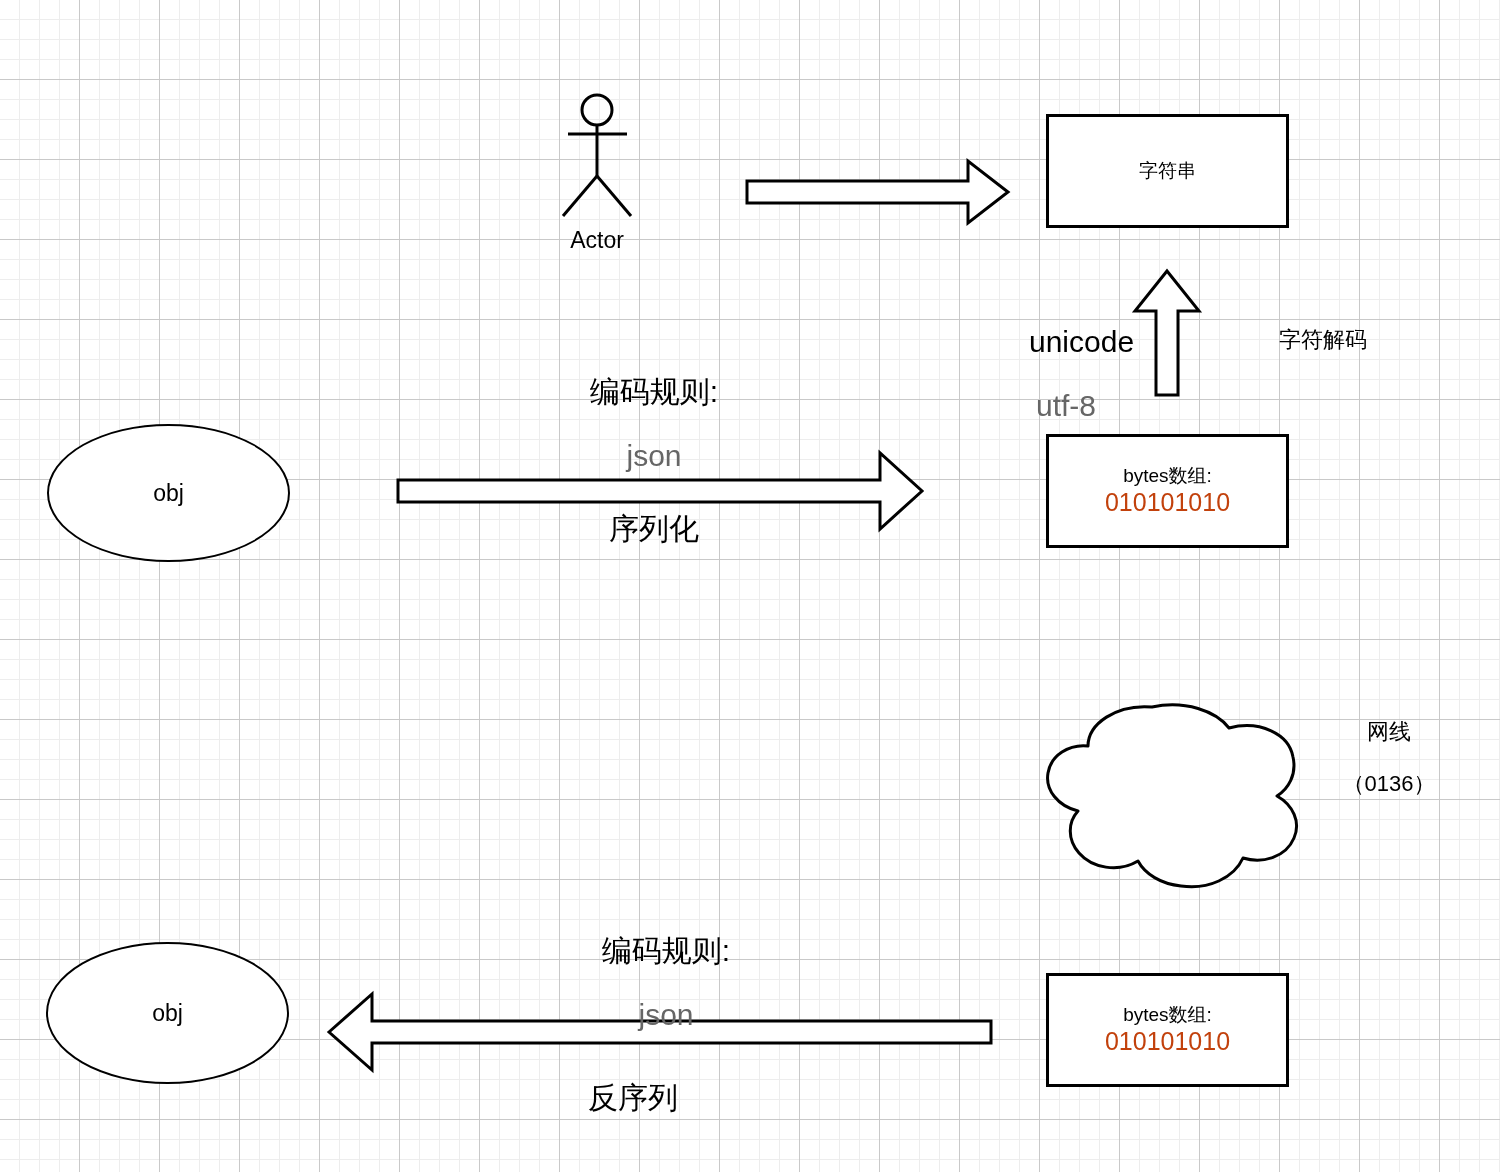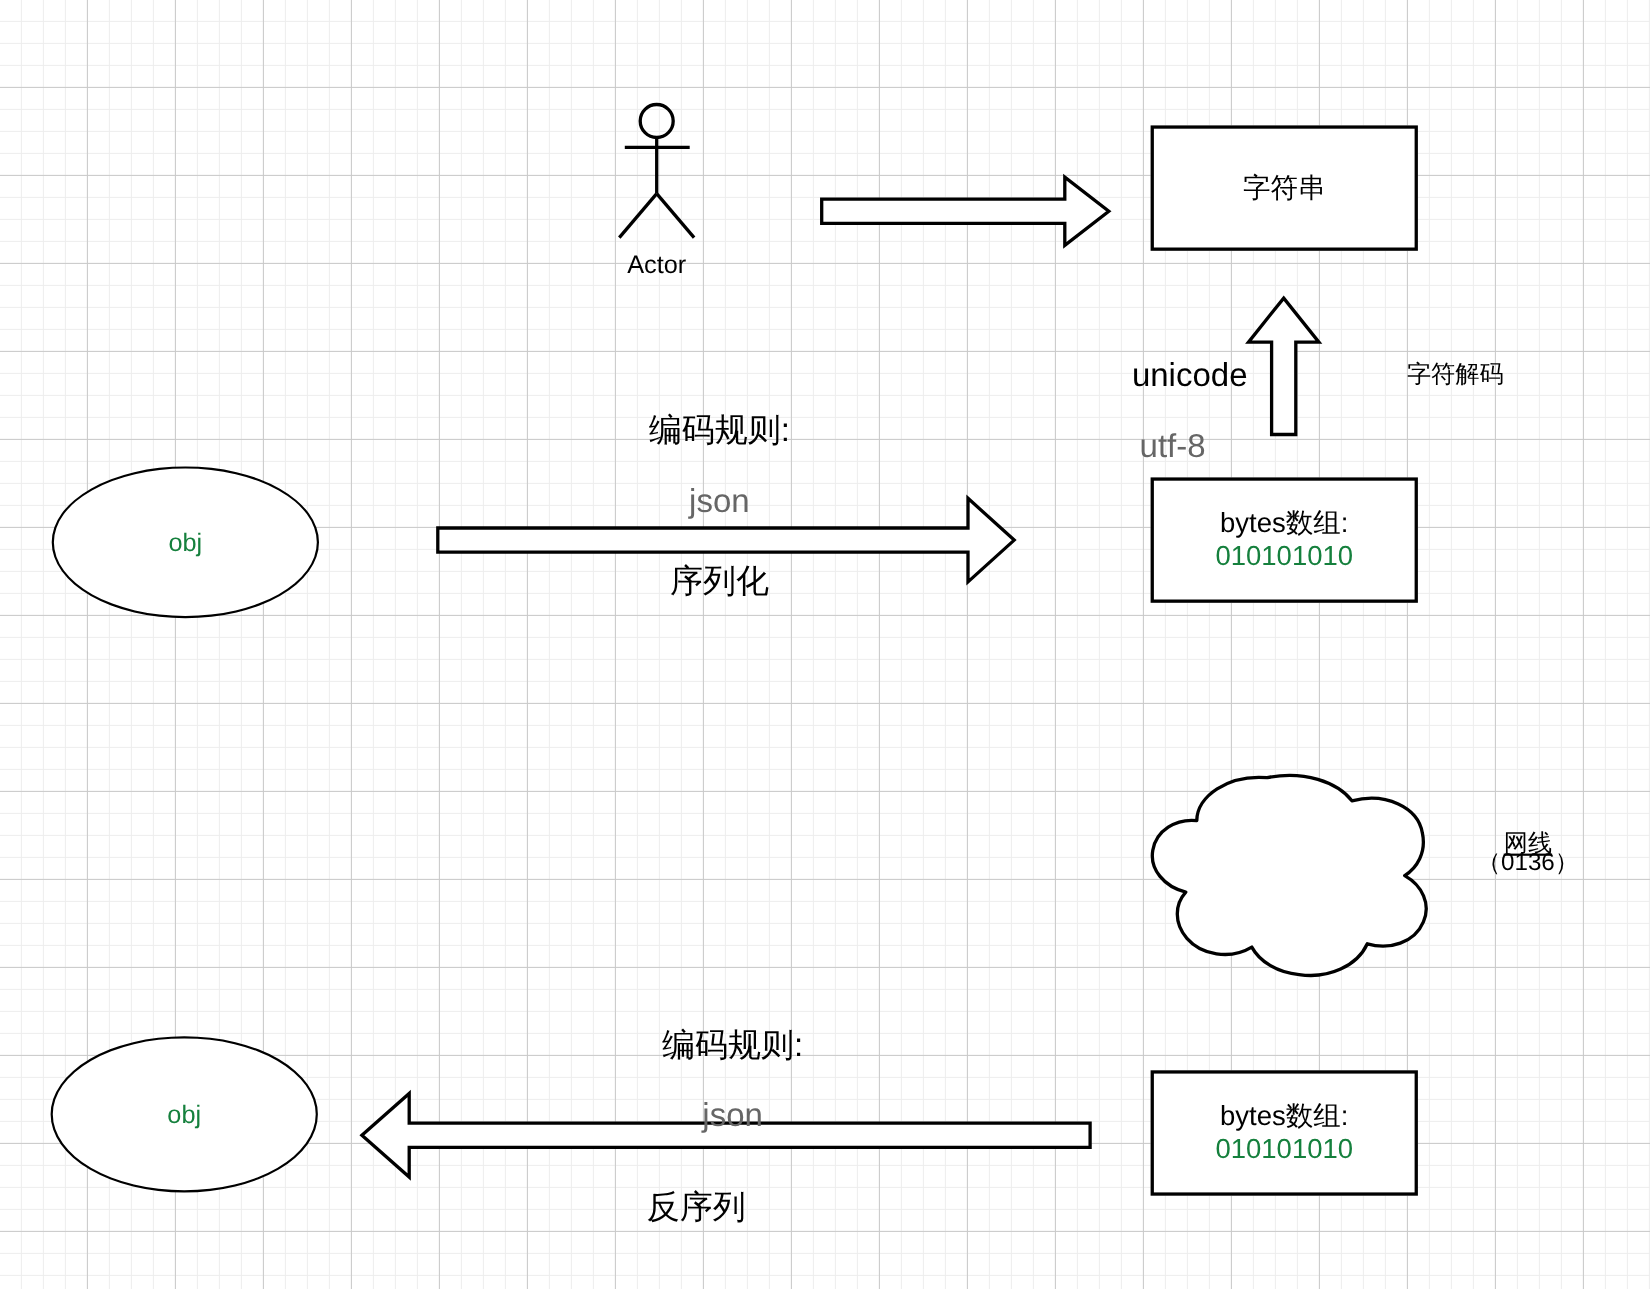--- a/index.html
+++ b/index.html
@@ -37,46 +37,46 @@
     position: absolute;
     background: #ffffff;
     border: 3px solid #000000;
     box-sizing: border-box;
     display: flex;
     flex-direction: column;
     align-items: center;
     justify-content: center;
   }
   .rect-line1 {
-    font-size: 25px;
+    font-size: 19px;
     color: #000000;
     line-height: 1.22;
     white-space: nowrap;
   }
   .rect-line2 {
     font-size: 25px;
-    color: #15803d;
+    color: #c2410c;
     line-height: 1.22;
     white-space: nowrap;
   }
 
   
   .ellipse-box {
     position: absolute;
     background: #ffffff;
     border: 2px solid #000000;
     border-radius: 50%;
     box-sizing: border-box;
     display: flex;
     align-items: center;
     justify-content: center;
   }
   .ellipse-label {
     font-size: 23px;
-    color: #15803d;
+    color: #000000;
   }
 
   
   .txt {
     position: absolute;
     white-space: nowrap;
     line-height: 1.25;
   }
   .txt-blk { color: #000000; }
   .txt-gry { color: #666666; margin-top: 33px; }
@@ -155,16 +155,16 @@
   <div class="txt lbl-22 txt-blk t-left" style="left:1259px; top:326px;padding-left:20px;">字符解码</div>
 
   <div class="txt lbl-25 txt-blk t-center" style="left:654px; top:373px;">编码规则:</div>
   <div class="txt lbl-25 txt-gry t-center" style="left:654px; top:404px;">json</div>
   <div class="txt lbl-25 txt-blk t-center" style="left:654px; top:510px;">序列化</div>
 
   <div class="txt lbl-25 txt-blk t-center" style="left:666px; top:932px;">编码规则:</div>
   <div class="txt lbl-25 txt-gry t-center" style="left:666px; top:963px;">json</div>
   <div class="txt lbl-25 txt-blk t-center" style="left:633px; top:1079px;">反序列</div>
 
-  <div class="txt lbl-22 txt-blk t-center" style="left:1389px; top:753px;text-decoration:underline;">网线</div>
+  <div class="txt lbl-22 txt-blk t-center" style="left:1389px; top:718px;">网线</div>
   <div class="txt lbl-22 txt-blk t-center" style="left:1389px; top:770px;">（0136）</div>
 
 </div>
 
 </body></html>

